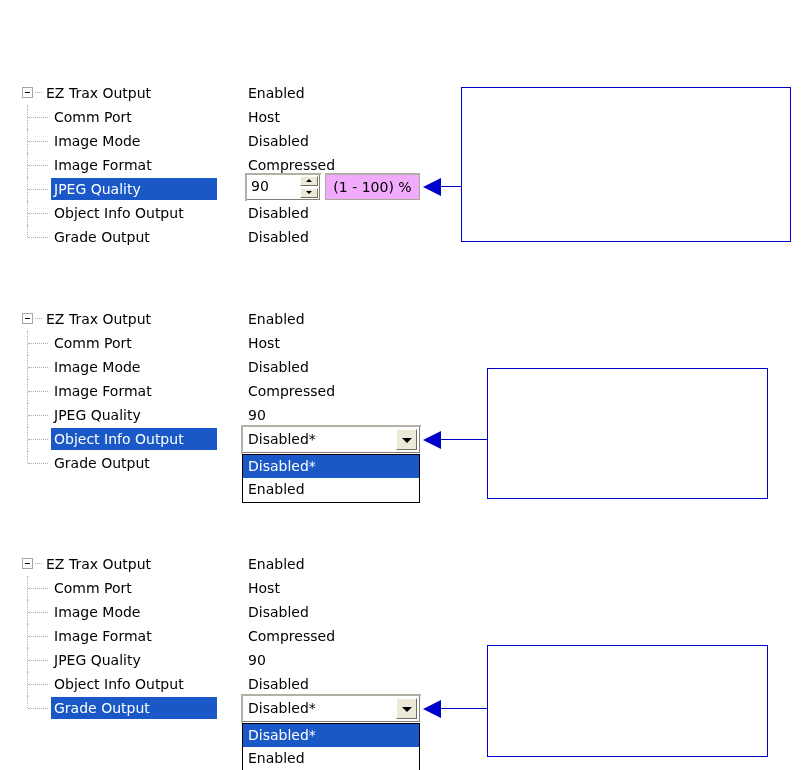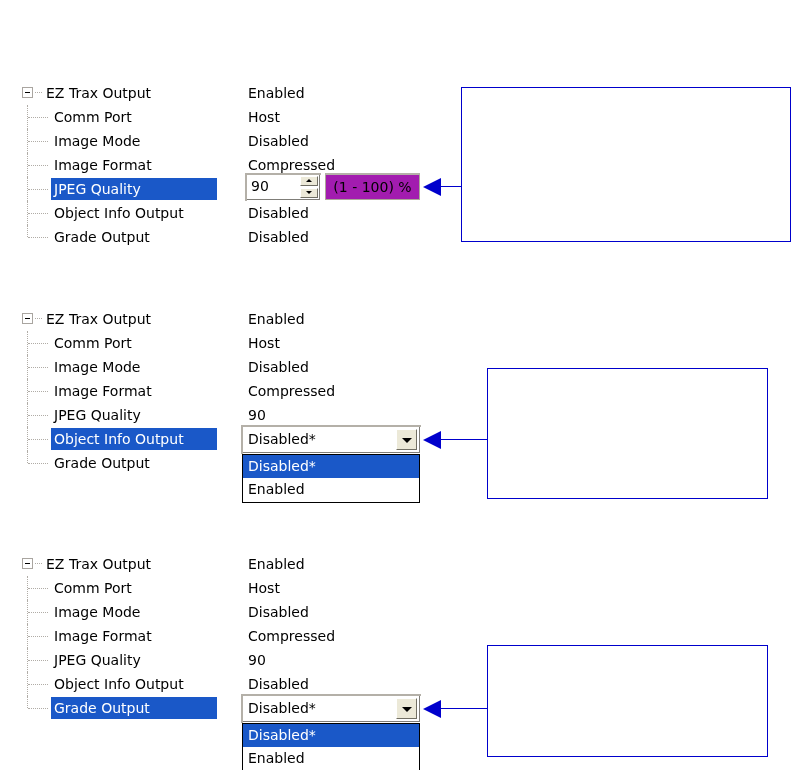--- a/index.html
+++ b/index.html
@@ -169,21 +169,21 @@
     border-left: 3px solid transparent;
     border-right: 3px solid transparent;
   }
   .spin-btn.up .tri { border-bottom: 3px solid #000; }
   .spin-btn.down .tri { border-top: 3px solid #000; }
 
   
   .tooltip {
     position: absolute;
     box-sizing: border-box;
-    background: #a21caf;
+    background: #f0abfc;
     border: 1px solid #aca899;
     font-size: 14px;
     color: #000000;
     text-align: center;
     line-height: 24px;
     white-space: nowrap;
   }
   .tooltip .shadow-t {
     position: absolute;
     left: -1px; top: -2px; right: -1px; height: 2px;

